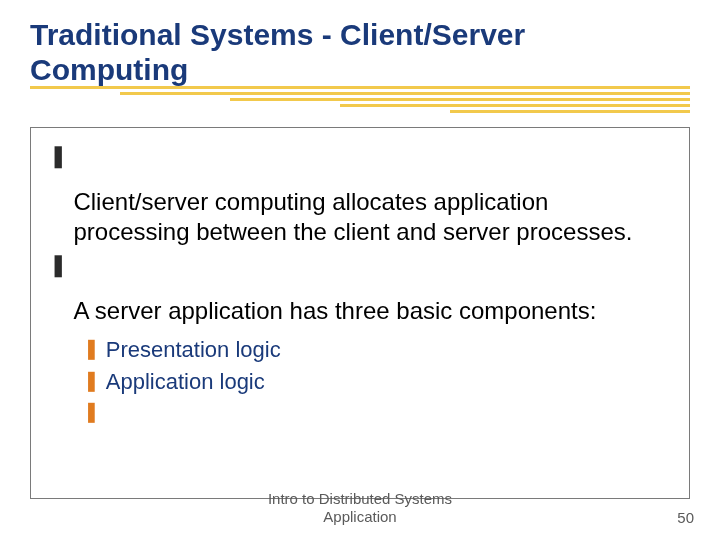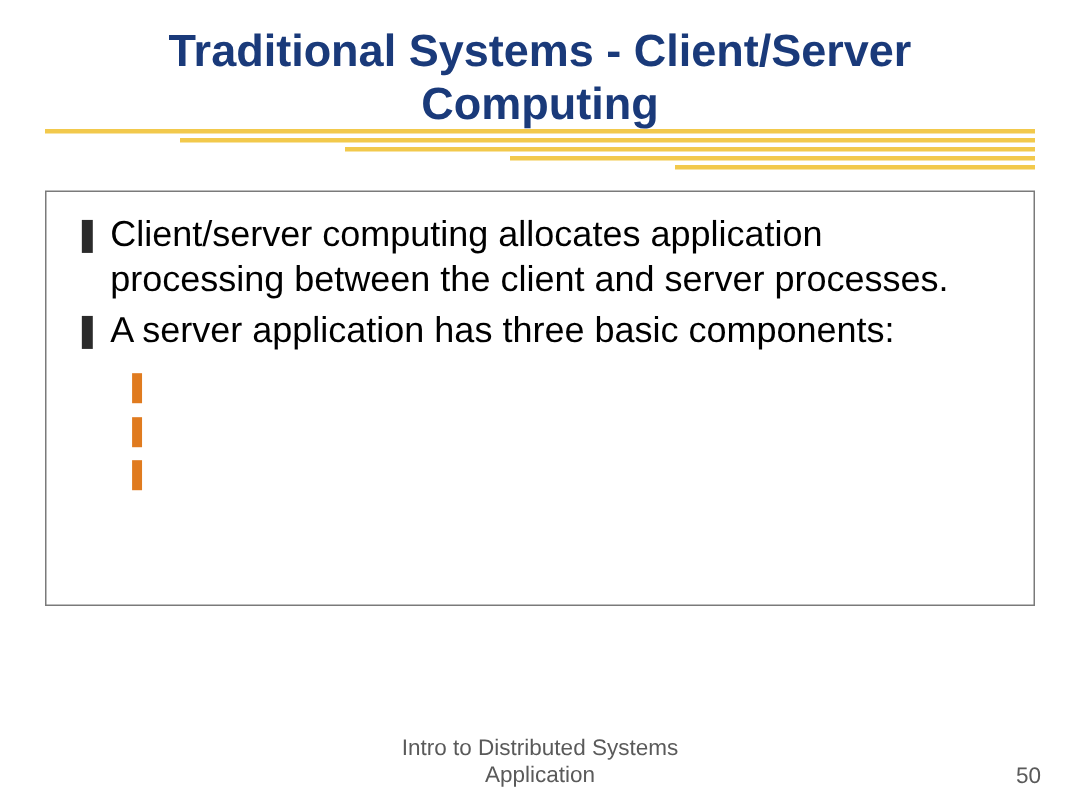--- a/index.html
+++ b/index.html
@@ -7,21 +7,20 @@
     width: 720px;
     height: 540px;
     background: #ffffff;
     font-family: Arial, Helvetica, sans-serif;
     position: relative;
     overflow: hidden;
   }
   .title-area {
     padding: 18px 30px 8px 30px;
     position: relative;
-    text-align: center;
   }
   .title {
     font-family: "Arial Black", Arial, sans-serif;
     font-weight: 900;
     font-size: 30px;
     color: #1a3a7a;
     line-height: 1.15;
     position: relative;
     z-index: 2;
   }
@@ -58,20 +57,21 @@
     color: #2b2b2b;
     font-size: 22px;
     line-height: 1.25;
     margin-right: 6px;
     font-family: Arial, sans-serif;
   }
   .bullet-main .txt {
     color: #000000;
     font-size: 24px;
     line-height: 1.25;
+    margin-top: 45px;
   }
   .sub-list {
     margin: 10px 0 0 34px;
   }
   .bullet-sub {
     display: flex;
     align-items: flex-start;
     margin-bottom: 4px;
   }
   .bullet-sub .mark {
@@ -128,23 +128,25 @@
     <span class="mark">❚</span>
     <span class="txt">Client/server computing allocates application processing between the client and server processes.</span>
   </div>
   <div class="bullet-main">
     <span class="mark">❚</span>
     <span class="txt">A server application has three basic components:</span>
   </div>
   <div class="sub-list">
     <div class="bullet-sub">
       <span class="mark">❚</span>
+      <span class="txt">Presentation logic</span>
     </div>
     <div class="bullet-sub">
       <span class="mark">❚</span>
+      <span class="txt">Application logic</span>
     </div>
     <div class="bullet-sub">
       <span class="mark">❚</span>
     </div>
   </div>
 </div>
 
 <div class="footer">
   <div class="footer-center">
     <div>Intro to Distributed Systems</div>

